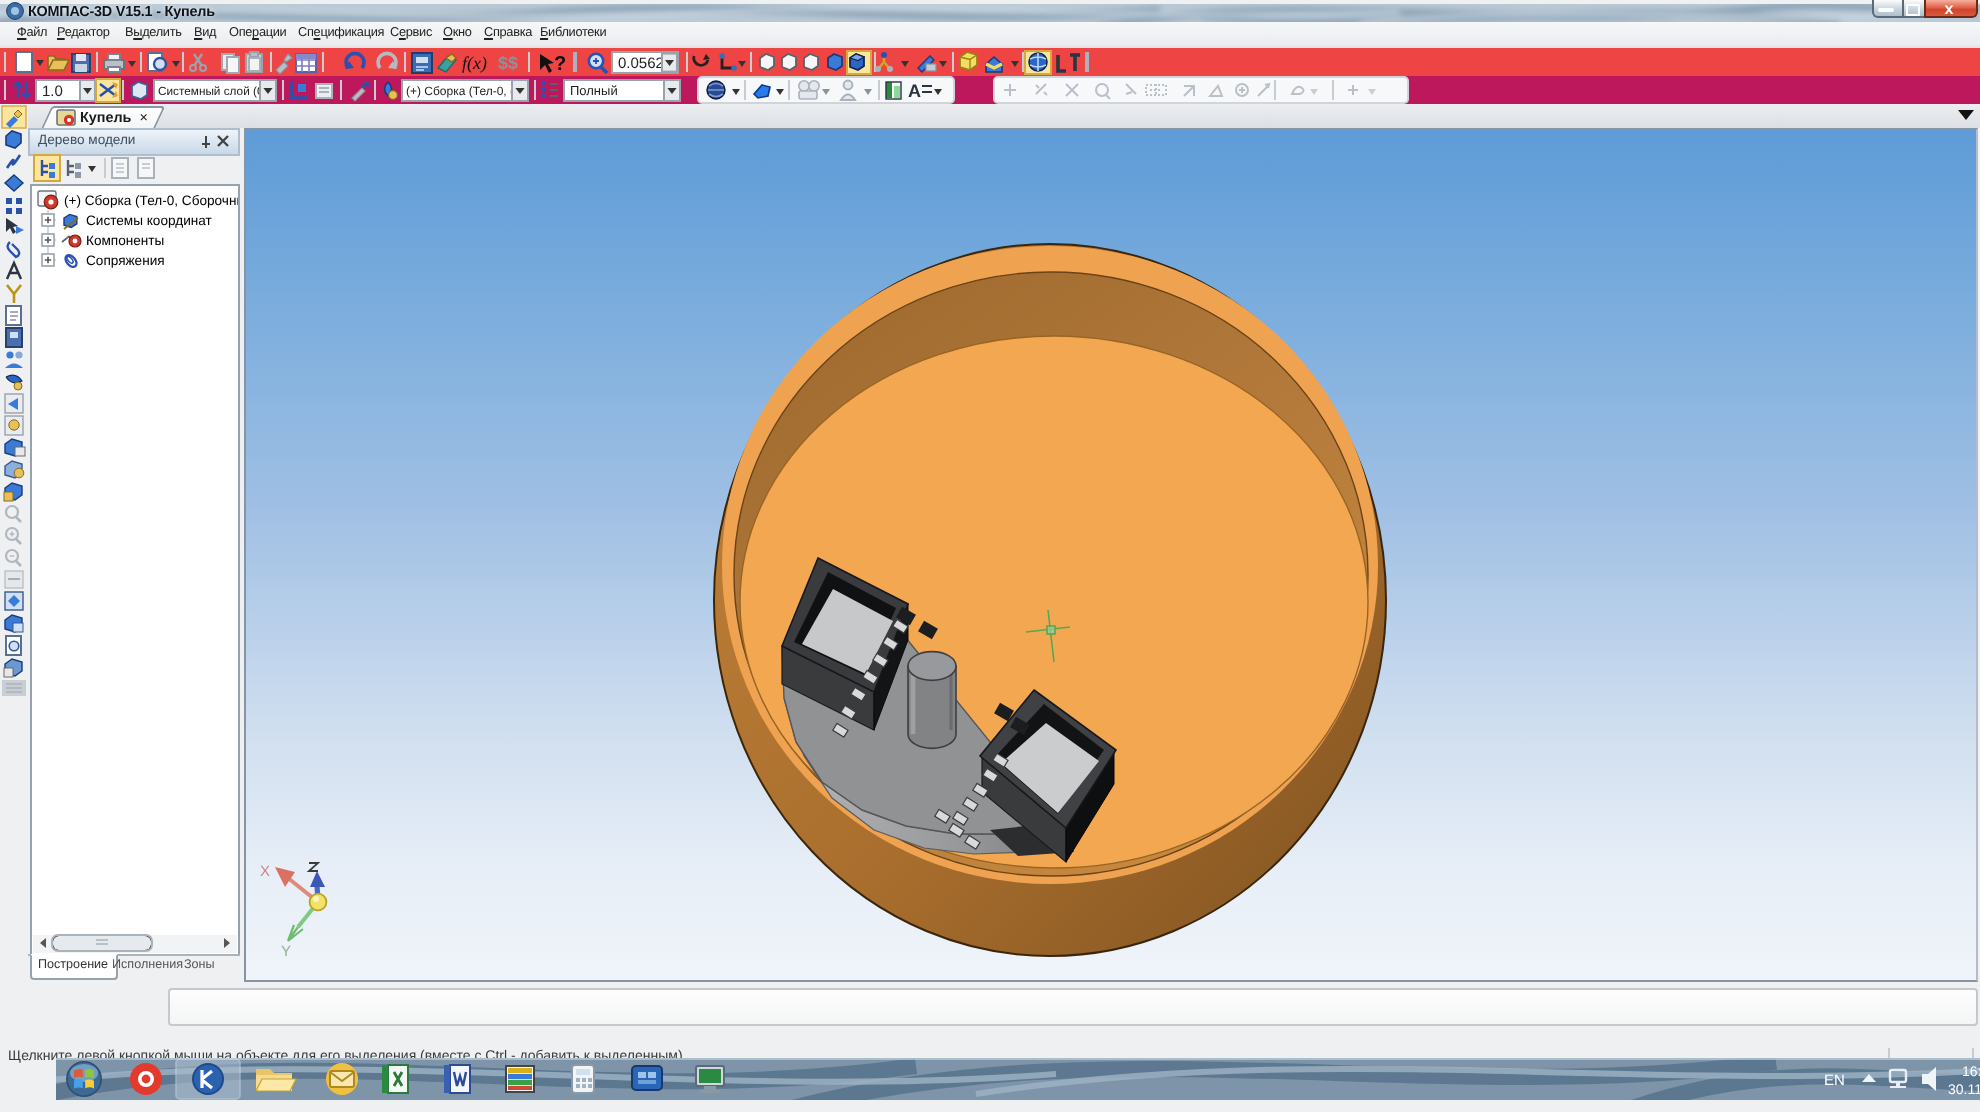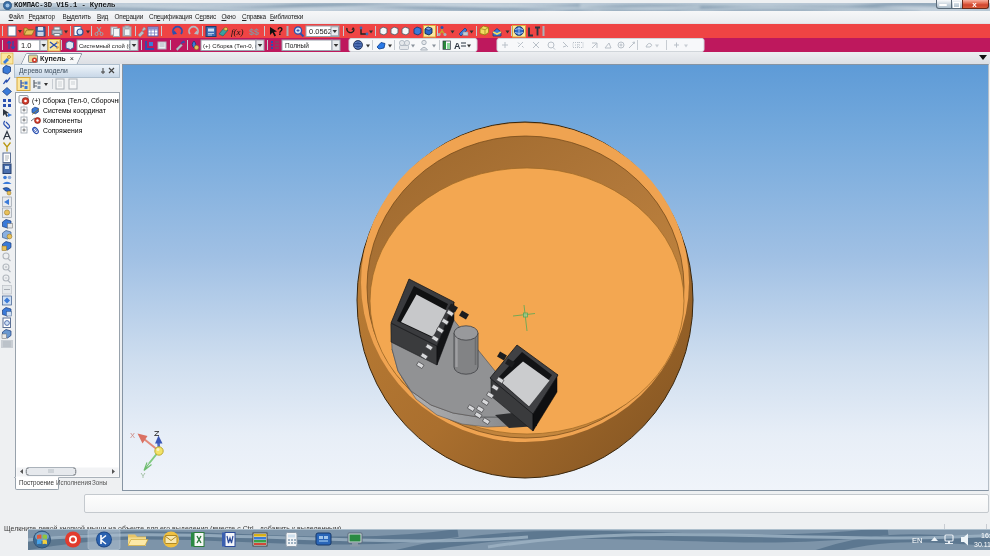--- a/index.html
+++ b/index.html
@@ -1,21 +1,21 @@
 <!DOCTYPE html>
 <html><head>
 <meta charset="utf-8">
 <style>
   html,body{margin:0;padding:0;}
   body{width:990px;height:556px;overflow:hidden;font-family:"Liberation Sans",sans-serif;background:#eef0f2;}
   #root{position:absolute;left:0;top:0;width:990px;height:556px;overflow:hidden;}
   .abs{position:absolute;}
   
   #titlebar{left:0;top:0;width:990px;height:11px;overflow:hidden;}
-  #titletxt{left:14px;top:0px;font-size:7.2px;font-weight:bold;letter-spacing:-0.1px;color:#101418;line-height:11px;white-space:nowrap;text-shadow:0 0 2px rgba(255,255,255,.9);font-family:Liberation Mono, monospace;}
+  #titletxt{left:14px;top:0px;font-size:7.2px;font-weight:bold;letter-spacing:-0.1px;color:#101418;line-height:11px;white-space:nowrap;text-shadow:0 0 2px rgba(255,255,255,.9);}
   
   #menubar{left:0;top:11px;width:990px;height:12px;background:linear-gradient(#f6f7f8,#e9ecef);font-size:6.4px;letter-spacing:-0.15px;color:#222;border-bottom:1px solid #e0e3e6;}
   #menubar span.mi{position:absolute;top:2px;}
   u{text-decoration:underline;}
   
   #tb1{left:0;top:24px;width:990px;height:14px;background:#ef4444;}
   #tb2{left:0;top:38px;width:990px;height:14px;background:#be185d;border-bottom:1px solid #dde0e4;}
   
   #tabrow{left:0;top:52px;width:990px;height:12px;background:linear-gradient(#eceef1,#dcdfe4);}
   #tab{left:23px;top:53px;width:55px;height:11px;background:linear-gradient(#ffffff,#f2f4f6);border:1px solid #8a96a4;border-bottom:none;transform:skewX(-25deg);border-radius:2px 2px 0 0;}

